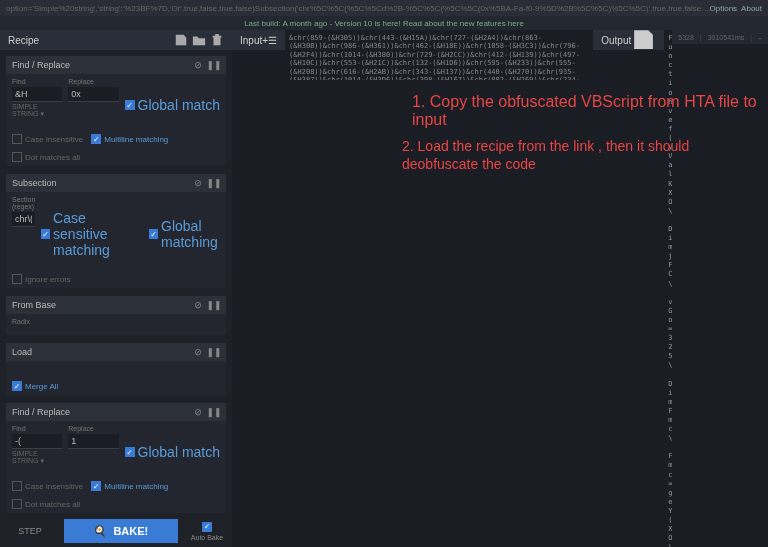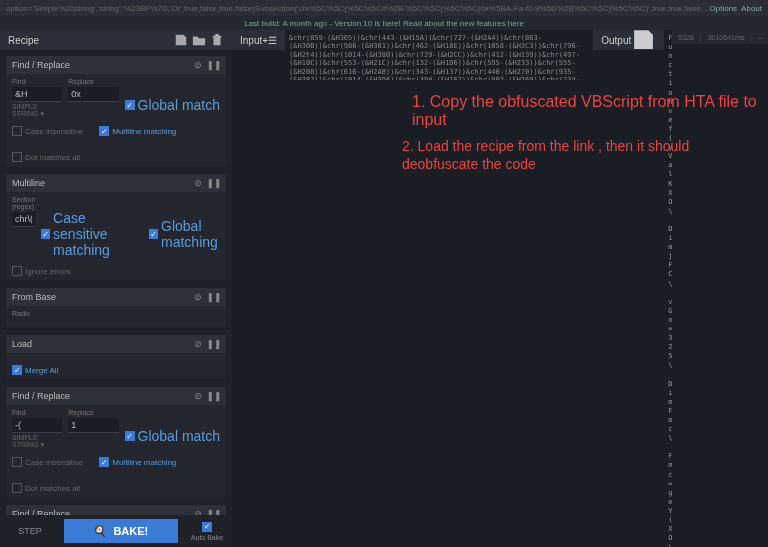--- a/index.html
+++ b/index.html
@@ -19,21 +19,21 @@
 .op{margin:2px 6px 8px;background:#23262e;border-radius:2px}
 .op-hdr{height:18px;display:flex;align-items:center;padding:0 6px;font-size:9px;color:#bbb;background:#2c3039}
 .op-hdr .spacer{flex:1}
 .op-hdr .oico{width:12px;height:12px;margin-left:4px;color:#888;cursor:pointer;display:inline-flex;align-items:center;justify-content:center}
 .op-body{padding:4px 6px}
 .row{display:flex;gap:6px;margin-bottom:4px}
 .col{flex:1;display:flex;flex-direction:column}
 .lbl{font-size:7px;color:#777;margin-bottom:2px}
 .inp{background:#1a1d23;border:none;border-bottom:1px solid #3a3e48;color:#bbb;font-size:9px;padding:2px 3px;width:100%}
 .sel{font-size:7px;color:#666;margin-top:1px}
-.checks{display:flex;flex-wrap:wrap;gap:16px;margin-top:8px}
+.checks{display:flex;flex-wrap:wrap;gap:8px;margin-top:16px}
 .chk{display:flex;align-items:center;gap:3px;font-size:8px;cursor:pointer}
 .cbox{width:10px;height:10px;border:1px solid #4a5;background:transparent;display:inline-flex;align-items:center;justify-content:center}
 .cbox.on{background:#3a7bd5;border-color:#3a7bd5}
 .cbox.on::after{content:"✓";color:#fff;font-size:8px}
 .cbox.off{border-color:#555}
 .chk.blue{color:#5a9bd8}
 .chk.dim{color:#666}
 .chk-gm{display:flex;align-items:center;gap:3px;font-size:14px;color:#5a9bd8;margin-top:14px}
 .bottom-bar{height:32px;display:flex;background:#1e2128}
 .step-btn{width:60px;display:flex;align-items:center;justify-content:center;font-size:9px;color:#888;cursor:pointer}
@@ -106,21 +106,21 @@
             </div>
             <div class="checks">
               <span class="chk dim"><span class="cbox off"></span>Case insensitive</span>
               <span class="chk blue"><span class="cbox on"></span>Multiline matching</span>
               <span class="chk dim"><span class="cbox off"></span>Dot matches all</span>
             </div>
           </div>
         </div>
         <div class="op">
           <div class="op-hdr">
-            <span>Multiline</span>
+            <span>Subsection</span>
             <span class="spacer"></span>
             <span class="oico">⊘</span>
             <span class="oico">❚❚</span>
           </div>
           <div class="op-body">
             <div class="row">
               <div class="col">
                 <span class="lbl">Section (regex)</span>
                 <input class="inp" value="chr\(\d+-\(\(0x[A-Fa-f0…" style="">
               </div>

